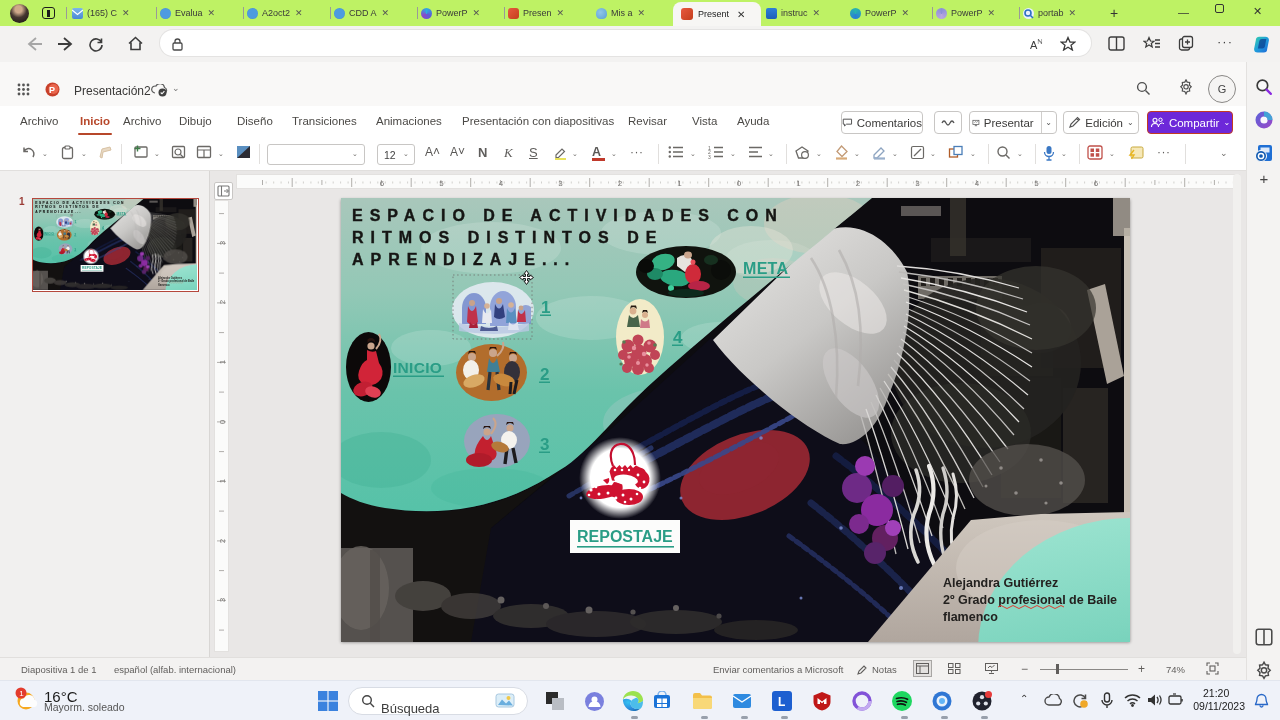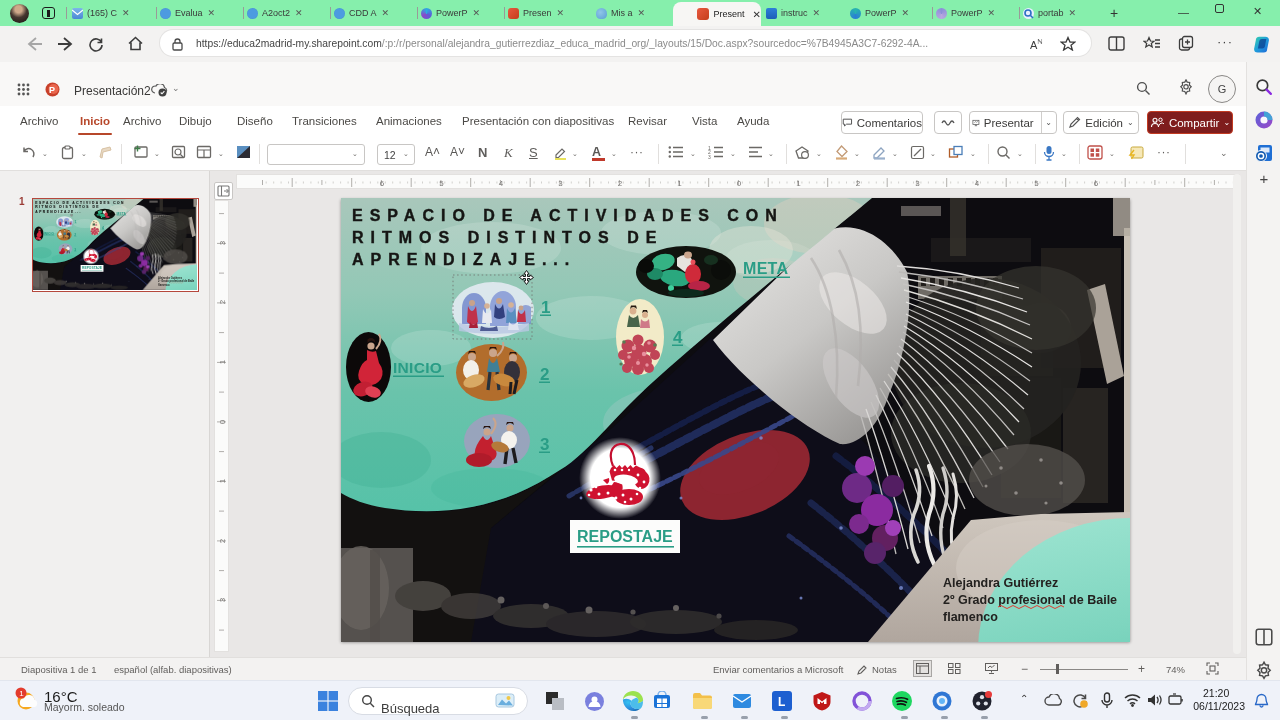--- a/index.html
+++ b/index.html
@@ -1,24 +1,24 @@
 <!DOCTYPE html>
 <html><head><meta charset="utf-8">
 <style>
 *{margin:0;padding:0;box-sizing:border-box}
 html,body{width:1280px;height:720px;overflow:hidden;font-family:"Liberation Sans",sans-serif;background:#fff}
 .abs{position:absolute}
 #stage{position:relative;width:1280px;height:720px}
 
-#tabbar{position:absolute;left:0;top:0;width:1280px;height:26px;background:#86efac}
+#tabbar{position:absolute;left:0;top:0;width:1280px;height:26px;background:#bef264}
 .tab{position:absolute;top:0;height:26px;display:flex;align-items:center;font-size:9px;color:#3a3a3a}
 .tab .ic{width:11px;height:11px;margin-right:4px;border-radius:2px;flex:none}
 .tab .x{margin-left:5px;color:#555;font-size:9px}
 .tabsep{position:absolute;top:7px;width:1px;height:12px;background:#9a9a98}
-#activetab{position:absolute;left:673px;top:2px;width:88px;height:24px;background:#f7f6f4;border-radius:8px 8px 0 0;display:flex;align-items:center;padding-left:24px;font-size:9px;color:#222}
+#activetab{position:absolute;left:673px;top:2px;width:88px;height:24px;background:#f7f6f4;border-radius:8px 8px 0 0;display:flex;align-items:center;padding-left:8px;font-size:9px;color:#222}
 .winbtn{position:absolute;top:6px;color:#333;font-size:11px;font-weight:400}
 
 #navbar{position:absolute;left:0;top:26px;width:1280px;height:36px;background:#f3f2f1}
 #urlpill{position:absolute;left:160px;top:4px;width:931px;height:26px;background:#fff;border-radius:13px;box-shadow:0 0 0 1px #e4e3e2}
 #urltext{position:absolute;left:196px;top:11.5px;font-size:10.3px;color:#444;letter-spacing:0}
 
 #pptapp{position:absolute;left:0;top:62px;width:1246px;height:595px;background:#fff}
 #row1{position:absolute;left:0;top:0;width:100%;height:44px;background:#f9f8f7}
 #row2{position:absolute;left:0;top:44px;width:100%;height:31px}
 .menu{position:absolute;top:9px;font-size:11.5px;color:#4b4946}
@@ -93,21 +93,20 @@
         <path d="M13.5,6.5 A6,6 0 1 0 14,9 M13.5,2.5 V6.5 H9.5" stroke="#3c3c3c" stroke-width="1.6" fill="none"></path>
       </svg>
 <svg class="abs" style="left:127px;top:9px" width="17" height="17" viewBox="0 0 17 17">
         <path d="M2,8.5 L8.5,2.5 L15,8.5 M4,7.5 V14.5 H13 V7.5" stroke="#3c3c3c" stroke-width="1.6" fill="none"></path>
       </svg>
 <div id="urlpill"></div>
 <svg class="abs" style="left:172px;top:12px" width="11" height="13" viewBox="0 0 11 13">
         <rect x="1" y="5" width="9" height="7" rx="1.2" fill="none" stroke="#4a4a4a" stroke-width="1.3"></rect>
         <path d="M3,5 V3.5 a2.5,2.5 0 0 1 5,0 V5" fill="none" stroke="#4a4a4a" stroke-width="1.3"></path>
       </svg>
-<div id="urltext">https://educa2madrid-my.sharepoint.com<span style="color:#8a8a8a">/:p:/r/personal/alejandra_gutierrezdiaz_educa_madrid_org/_layouts/15/Doc.aspx?sourcedoc=%7B4945A3C7-6292-4A...</span></div>
 <div class="abs" style="left:1030px;top:11px;font-size:11px;color:#3c3c3c">A<sup style="font-size:7px">ℕ</sup></div>
 <svg class="abs" style="left:1060px;top:10px" width="16" height="15" viewBox="0 0 16 15">
         <path d="M8,1.5 L10,6 L14.8,6.2 L11,9.2 L12.4,14 L8,11.2 L3.6,14 L5,9.2 L1.2,6.2 L6,6 Z" fill="none" stroke="#3c3c3c" stroke-width="1.3"></path>
       </svg>
 <svg class="abs" style="left:1108px;top:10px" width="17" height="15" viewBox="0 0 17 15">
         <rect x="1" y="1" width="15" height="13" rx="2" fill="none" stroke="#3c3c3c" stroke-width="1.4"></rect>
         <path d="M8.5,1 V14" stroke="#3c3c3c" stroke-width="1.4"></path>
       </svg>
 <svg class="abs" style="left:1143px;top:10px" width="18" height="15" viewBox="0 0 18 15">
         <path d="M6,1.5 L7.5,5 L11,5.2 L8.3,7.5 L9.2,11 L6,9 L2.8,11 L3.7,7.5 L1,5.2 L4.5,5 Z" fill="none" stroke="#3c3c3c" stroke-width="1.2"></path>
@@ -191,21 +190,21 @@
           </svg>
         </div>
 <div class="btn" style="left:969px;width:88px;padding-left:2px"><svg width="13" height="12" viewBox="0 0 13 12" style="margin-right:4px">
             <rect x="1.5" y="1.5" width="10" height="7" fill="none" stroke="#555" stroke-width="1.2"></rect>
             <path d="M6.5,8.5 v2 M4.5,10.5 h4" stroke="#555" stroke-width="1.2"></path>
             <path d="M4,5.5 l2,-2 1.5,1.5 2,-2" stroke="#555" stroke-width="1" fill="none"></path>
           </svg>Presentar<span style="display:inline-block;width:1px;height:21px;background:#d0cecc;margin:0 0 0 7px"></span><span style="font-size:8px;color:#555;padding:0 4px">⌄</span></div>
 <div class="btn" style="left:1063px;width:76px"><svg width="13" height="13" viewBox="0 0 13 13" style="margin-right:4px">
             <path d="M2,11 l1,-3 6.5,-6.5 2,2 L5,10 Z M8.5,2.5 l2,2" fill="none" stroke="#555" stroke-width="1.2"></path>
           </svg>Edición<span style="font-size:8px;color:#555;margin-left:4px">⌄</span></div>
-<div class="btn" style="left:1147px;width:86px;background:#7f1d1d;border-color:#c33b22;color:#fff"><svg width="15" height="11" viewBox="0 0 15 11" style="margin-right:4px">
+<div class="btn" style="left:1147px;width:86px;background:#6d28d9;border-color:#c33b22;color:#fff"><svg width="15" height="11" viewBox="0 0 15 11" style="margin-right:4px">
             <circle cx="5" cy="3.2" r="2" fill="none" stroke="#fff" stroke-width="1.1"></circle>
             <path d="M1.5,10 a3.5,3.5 0 0 1 7,0" fill="none" stroke="#fff" stroke-width="1.1"></path>
             <circle cx="10.5" cy="2.8" r="1.7" fill="none" stroke="#fff" stroke-width="1"></circle>
             <path d="M9,8.6 a3,3 0 0 1 5,-1.8" fill="none" stroke="#fff" stroke-width="1"></path>
           </svg>Compartir<span style="font-size:8px;margin-left:4px">⌄</span></div>
 </div>
 <div id="row3">
 <svg class="qi" style="left:21px" width="15" height="15" viewBox="0 0 15 15">
           <path d="M12,12 a5,5 0 1 0 -9,-6 M3,2.5 V6.5 H7" fill="none" stroke="#6b6966" stroke-width="1.5"></path>
         </svg>
@@ -774,21 +773,21 @@
 <text x="602" y="406">2º Grado profesional de Baile</text>
 <text x="602" y="423">flamenco</text>
 </g>
 <path d="M657,409 q3,-3 6,0 t6,0 t6,0 t6,0 t6,0 t6,0 t6,0 t6,0 t6,0 t6,0 t6,0" stroke="#e03c31" stroke-width="1" fill="none"></path>
 </symbol>
 </defs>
 </svg>
 
 <div id="status">
 <div class="abs" style="left:21px;top:6px">Diapositiva 1 de 1</div>
-<div class="abs" style="left:114px;top:6px;color:#605e5c">español (alfab. diapositivas)</div>
+<div class="abs" style="left:114px;top:6px;color:#605e5c">español (alfab. internacional)</div>
 <div class="abs" style="left:713px;top:6px">Enviar comentarios a Microsoft</div>
 <svg class="abs" style="left:856px;top:6px" width="12" height="12" viewBox="0 0 12 12">
         <path d="M2,10 l1,-3 5,-5 2,2 -5,5 Z" fill="none" stroke="#605e5c" stroke-width="1.1"></path>
       </svg>
 <div class="abs" style="left:872px;top:6px">Notas</div>
 <div class="abs" style="left:913px;top:2px;width:19px;height:17px;border:1px solid #a8a6a4;background:#e3e1df"></div>
 <svg class="abs" style="left:916px;top:5px" width="13" height="11" viewBox="0 0 13 11">
         <rect x="0.5" y="0.5" width="12" height="10" fill="none" stroke="#605e5c"></rect>
         <path d="M0.5,3 h12 M4,3 V10.5" stroke="#605e5c"></path>
       </svg>
@@ -945,21 +944,21 @@
 <svg class="abs" style="left:1147px;top:12px" width="16" height="14" viewBox="0 0 16 14">
         <path d="M1,5 h3 l4,-3.5 V12.5 L4,9 H1 Z" fill="#333"></path>
         <path d="M10,4 a5,5 0 0 1 0,6 M12.5,2.5 a8,8 0 0 1 0,9" stroke="#333" stroke-width="1.3" fill="none"></path>
       </svg>
 <svg class="abs" style="left:1168px;top:12px" width="17" height="13" viewBox="0 0 17 13">
         <rect x="1" y="3" width="12" height="8" rx="1.5" fill="none" stroke="#333" stroke-width="1.3"></rect>
         <path d="M14,6 v2.5" stroke="#333" stroke-width="1.5"></path>
         <path d="M5,1 l3,0" stroke="#333" stroke-width="1.2"></path>
       </svg>
 <div class="abs" style="left:1203px;top:6px;width:42px;text-align:left;font-size:10.5px;color:#1b1b1b">21:20</div>
-<div class="abs" style="left:1185px;top:19px;width:60px;text-align:right;font-size:10.5px;color:#1b1b1b">06/11/2023</div>
+<div class="abs" style="left:1185px;top:19px;width:60px;text-align:right;font-size:10.5px;color:#1b1b1b">09/11/2023</div>
 <svg class="abs" style="left:1254px;top:12px" width="15" height="16" viewBox="0 0 15 16">
         <path d="M7.5,1.5 a4.5,4.5 0 0 1 4.5,4.5 c0,3.5 1.5,4.5 1.5,5.5 H1.5 c0,-1 1.5,-2 1.5,-5.5 A4.5,4.5 0 0 1 7.5,1.5 Z M6,12.5 a1.5,1.5 0 0 0 3,0" fill="none" stroke="#2868c8" stroke-width="1.3"></path>
       </svg>
 </div>
 
 <div id="sidebar">
 <svg class="sic" style="top:15px" width="19" height="19" viewBox="0 0 19 19">
         <circle cx="8" cy="8" r="5" fill="#f8f8f8" stroke="#3a3a3a" stroke-width="1.6"></circle>
         <path d="M12,12 l4,4" stroke="#8a2ae0" stroke-width="2.2" stroke-linecap="round"></path>
       </svg>

